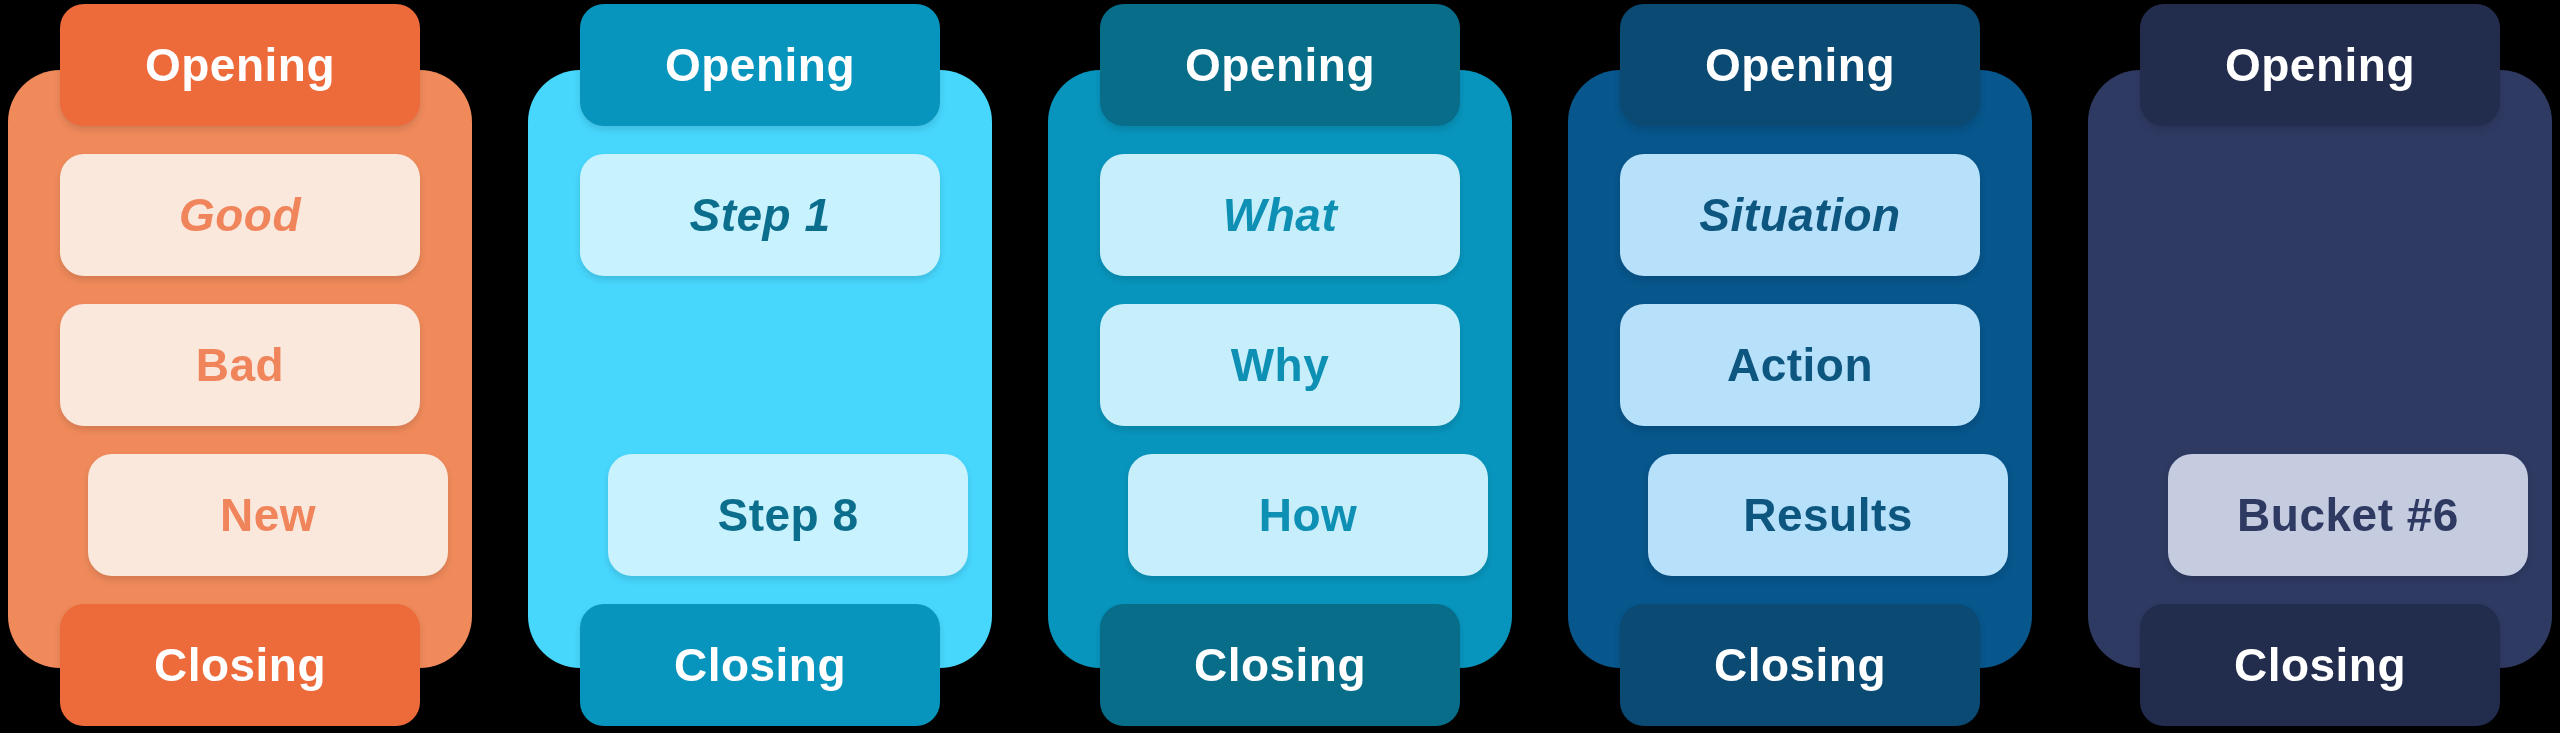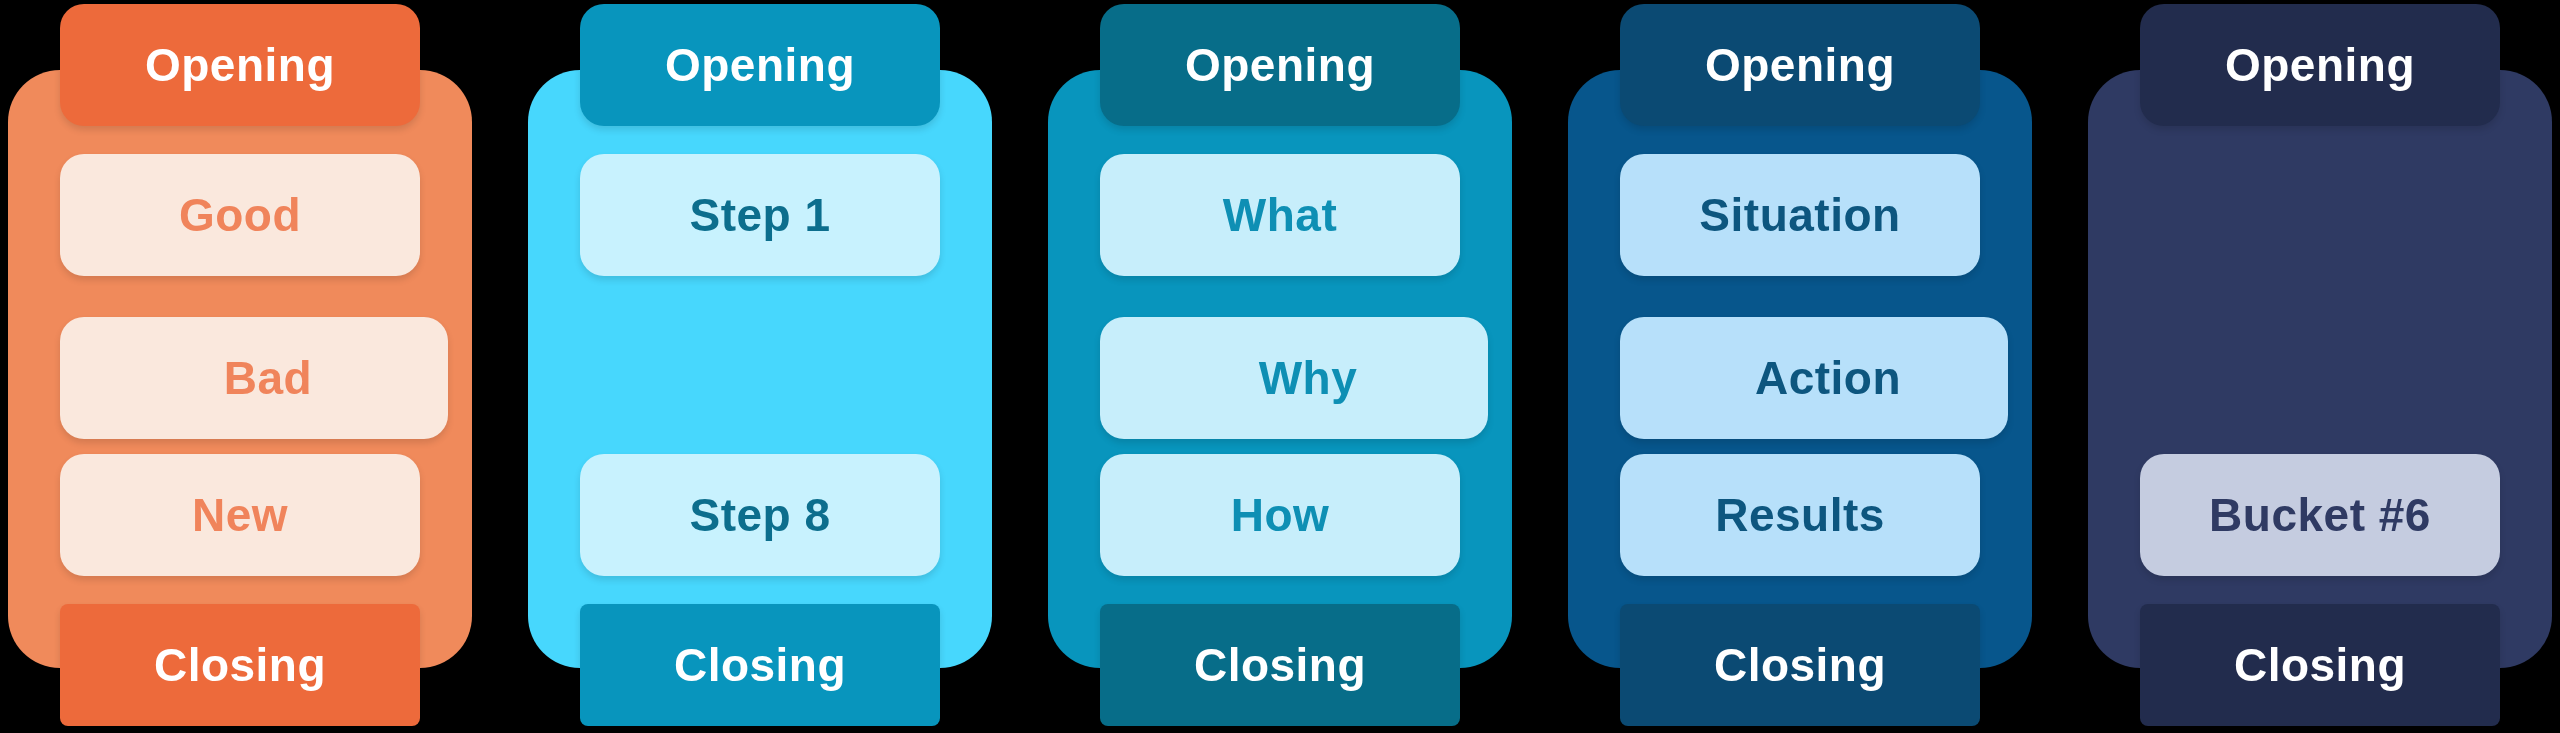--- a/index.html
+++ b/index.html
@@ -50,24 +50,24 @@
   }
   .row.header {
     background: var(--header);
     color: var(--header-text);
   }
   .row.item {
     background: var(--item-bg);
     color: var(--item-text);
   }
   .r0 { top: 4px; }
-  .r1 { top: 154px; }
-  .r2 { top: 317px; padding-left: 28px; }
-  .r3 { top: 454px; }
-  .r4 { top: 604px; border-radius: 8px; }
+  .r1 { top: 154px; font-style: italic; }
+  .r2 { top: 304px; }
+  .r3 { top: 454px; margin-left: 28px; }
+  .r4 { top: 604px; }
 </style>
 </head>
 <body>
 
 <div class="stage" style="background: rgb(0, 0, 0);">
 
   <div class="card" style="--header: #ED6A3B; --body: #F08A5B; --item-bg: #FAE8DD; --item-text: #F0845B; --header-text: #FFFFFF;">
     <div class="card-bg"></div>
     <div class="row header r0">Opening</div>
     <div class="row item r1">Good</div>

